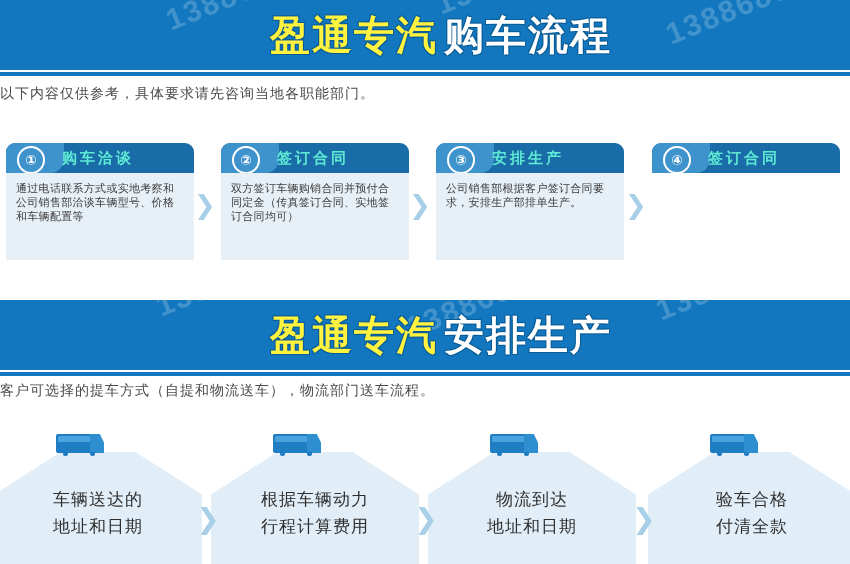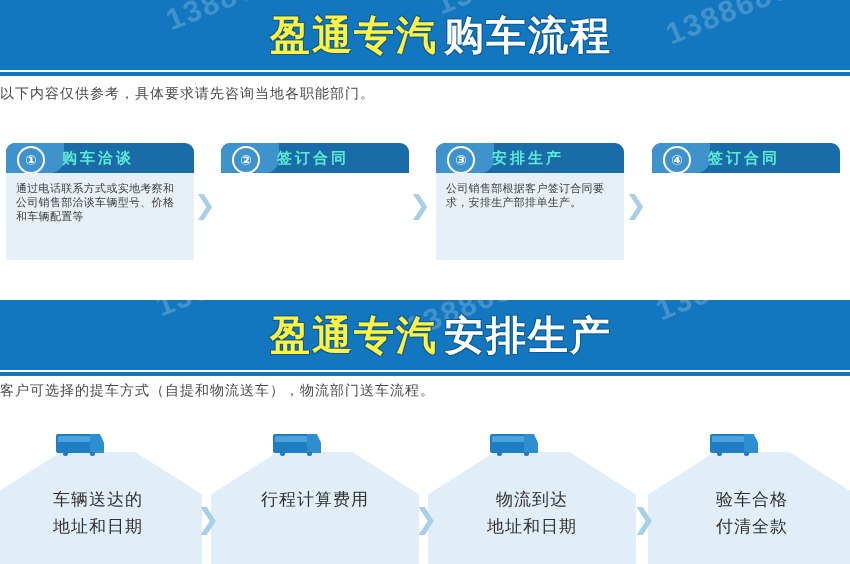--- a/index.html
+++ b/index.html
@@ -323,20 +323,21 @@
       </div>
       <div class="step-body">通过电话联系方式或实地考察和公司销售部洽谈车辆型号、价格和车辆配置等</div>
     </div>
 
     <div class="step-card c2">
       <div class="step-head">
         <div class="step-head-light"></div>
         <div class="step-num">②</div>
         <div class="step-title">签订合同</div>
       </div>
+      <div class="step-body">双方签订车辆购销合同并预付合同定金（传真签订合同、实地签订合同均可）</div>
     </div>
 
     <div class="step-card c3">
       <div class="step-head">
         <div class="step-head-light"></div>
         <div class="step-num">③</div>
         <div class="step-title">安排生产</div>
       </div>
       <div class="step-body">公司销售部根据客户签订合同要求，安排生产部排单生产。</div>
     </div>
@@ -391,20 +392,21 @@
     <div class="logi-card l2">
       <div class="logi-shape"></div>
       <div class="truck">
         <div class="truck-body"></div>
         <div class="truck-top"></div>
         <div class="truck-cab"></div>
         <div class="truck-wheel w1"></div>
         <div class="truck-wheel w2"></div>
       </div>
       <div class="logi-text">
+        <div>根据车辆动力</div>
         <div>行程计算费用</div>
       </div>
     </div>
 
     <div class="logi-card l3">
       <div class="logi-shape"></div>
       <div class="truck">
         <div class="truck-body"></div>
         <div class="truck-top"></div>
         <div class="truck-cab"></div>

